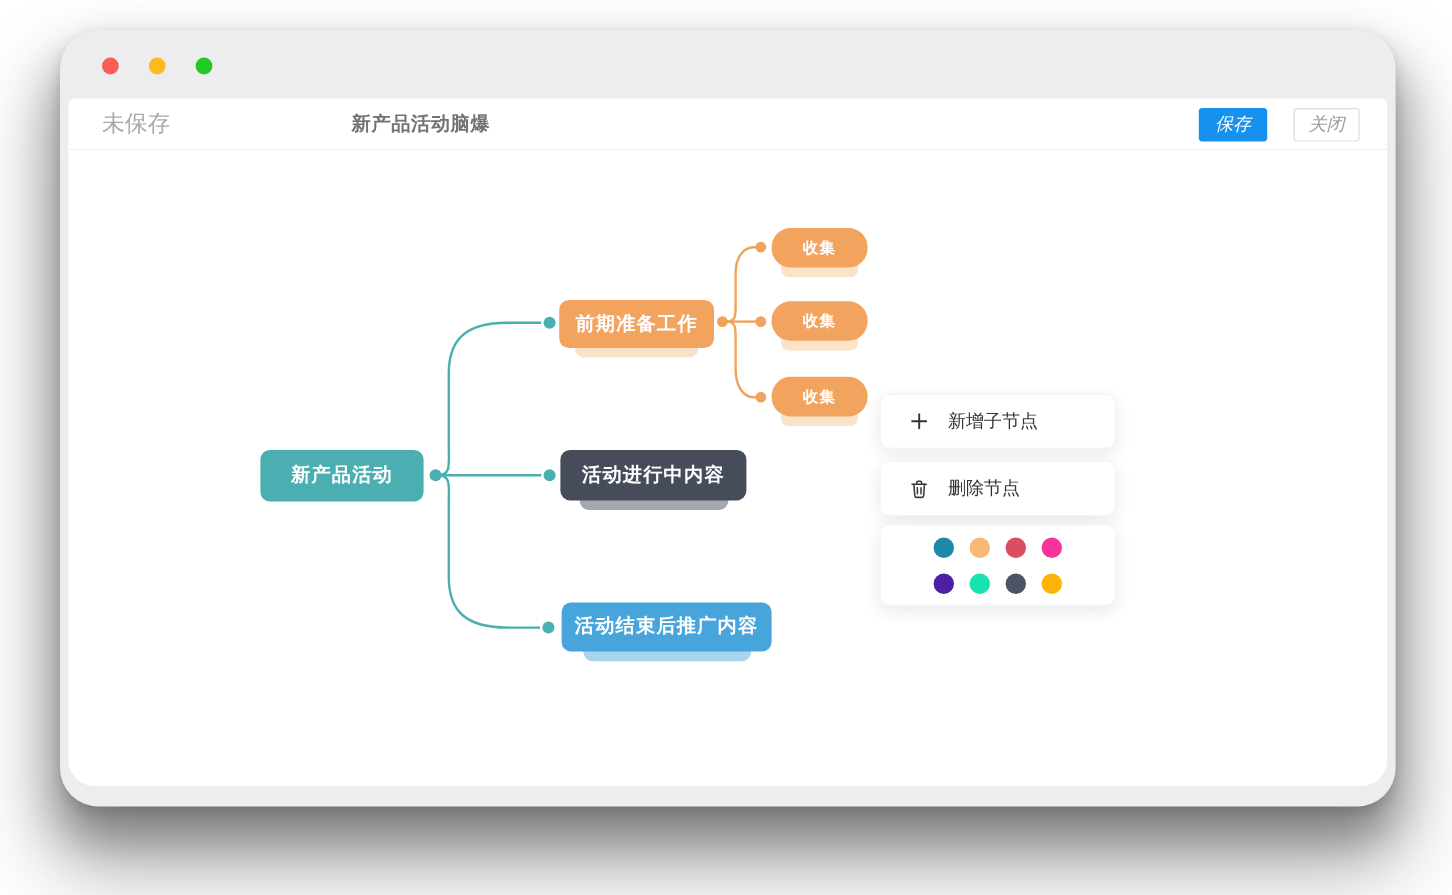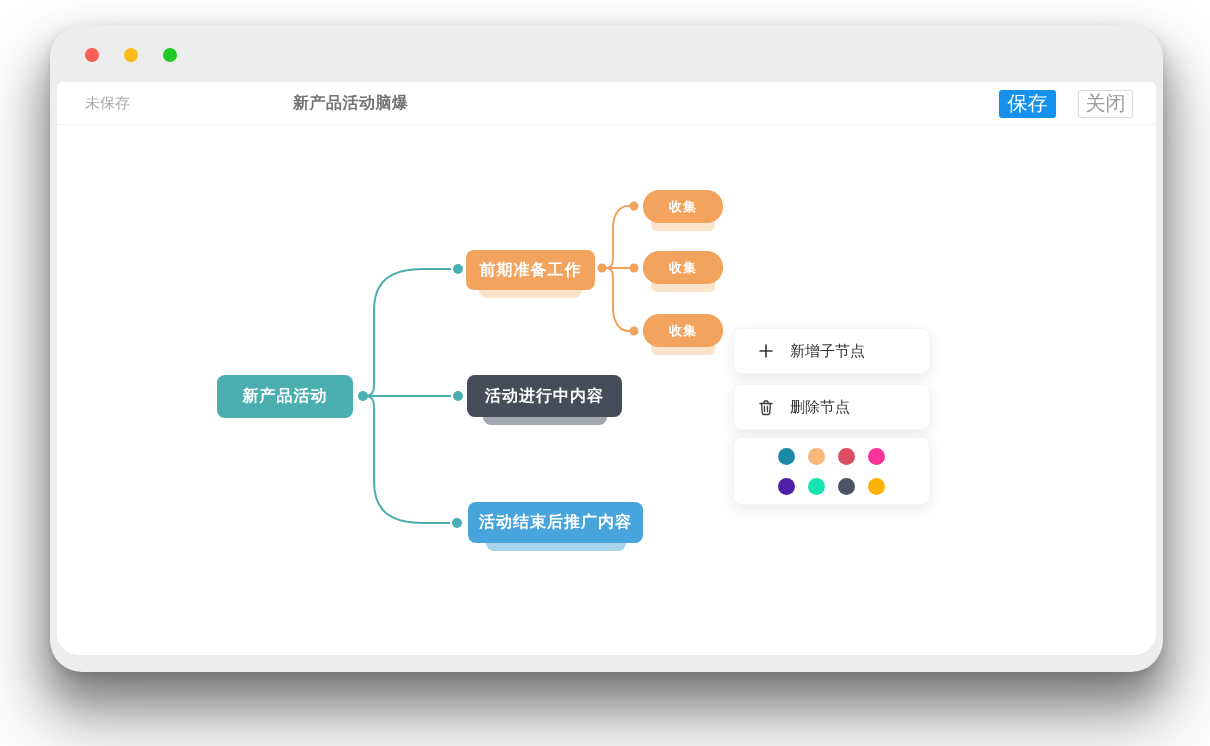--- a/index.html
+++ b/index.html
@@ -19,25 +19,25 @@
 
   .content {
     position:absolute; left:7px; right:7px; top:57px; bottom:17px;
     background:#fff; border-radius:6px 6px 22px 22px; overflow:hidden;
     display:flex; flex-direction:column;
   }
 
   
   .header { position:relative; height:43px; flex:0 0 43px; display:flex; align-items:center;
             border-bottom:1px solid #F0F0F0; background:#fff; }
-  .status { margin-left:28px; font-size:15px; color:#A9A9A9; }
+  .status { margin-left:28px; font-size:19px; color:#A9A9A9; }
   .doc-title { position:absolute; left:236px; top:0; height:43px; display:flex; align-items:center;
                font-size:16px; font-weight:bold; color:#737373; letter-spacing:0.5px; }
   .header-actions { position:absolute; right:23px; top:0; height:43px; display:flex; align-items:center; gap:22px; }
-  .btn { height:28px; border-radius:3px; font-size:20px; display:flex; align-items:center; justify-content:center; cursor:pointer; }
+  .btn { height:28px; border-radius:3px; font-size:15px; display:flex; align-items:center; justify-content:center; cursor:pointer;font-style:italic; }
   .btn-save { width:57px; background:#1692EE; color:#fff; }
   .btn-close { width:55px; background:#fff; color:#9B9B9B; border:1px solid #DCDCDC; }
 
   
   .canvas { position:relative; flex:1; background:#fff; }
   .connectors { position:absolute; left:0; top:0; z-index:0; }
   .line { fill:none; stroke-width:2px; }
   .line-teal { stroke:#4BAFB2; }
   .line-orange { stroke:#F0A35C; }
   .dot-teal { fill:#4BAFB2; }

